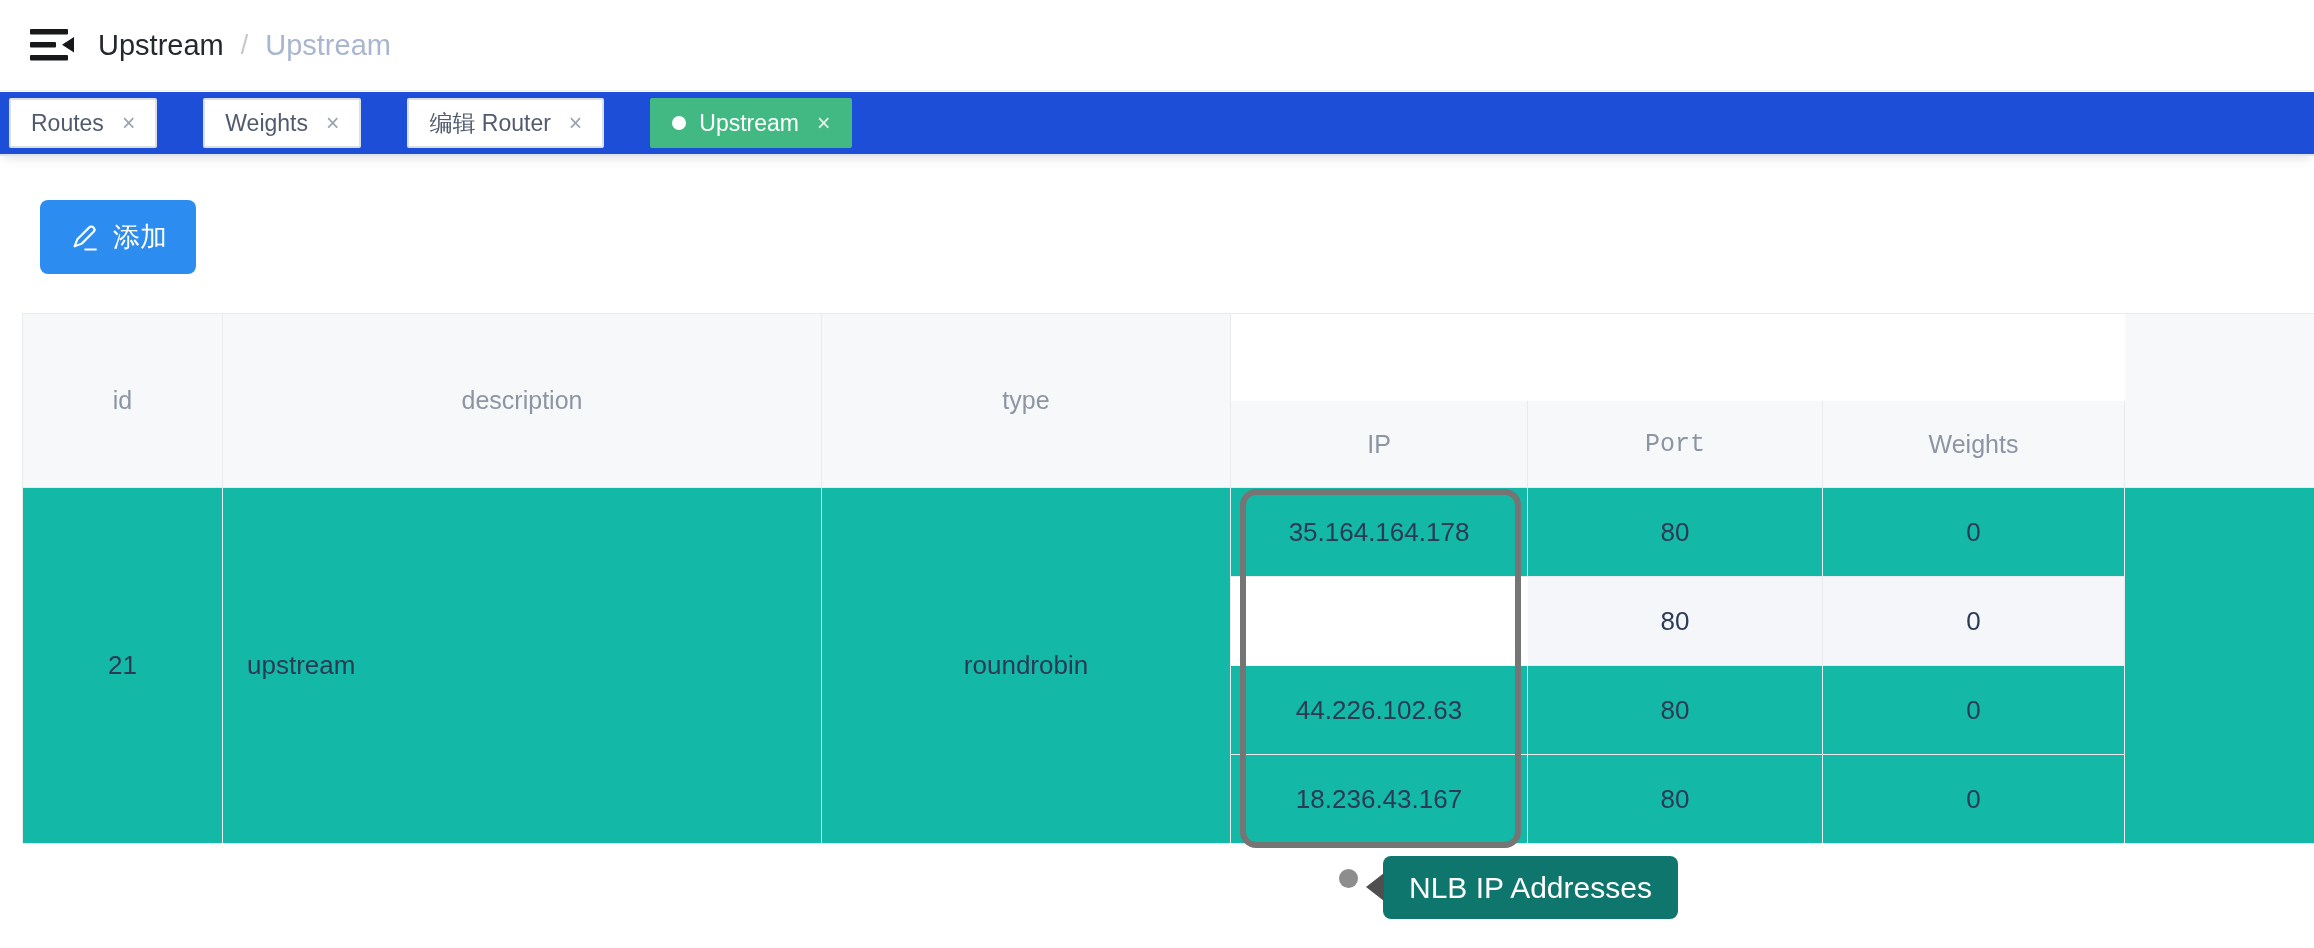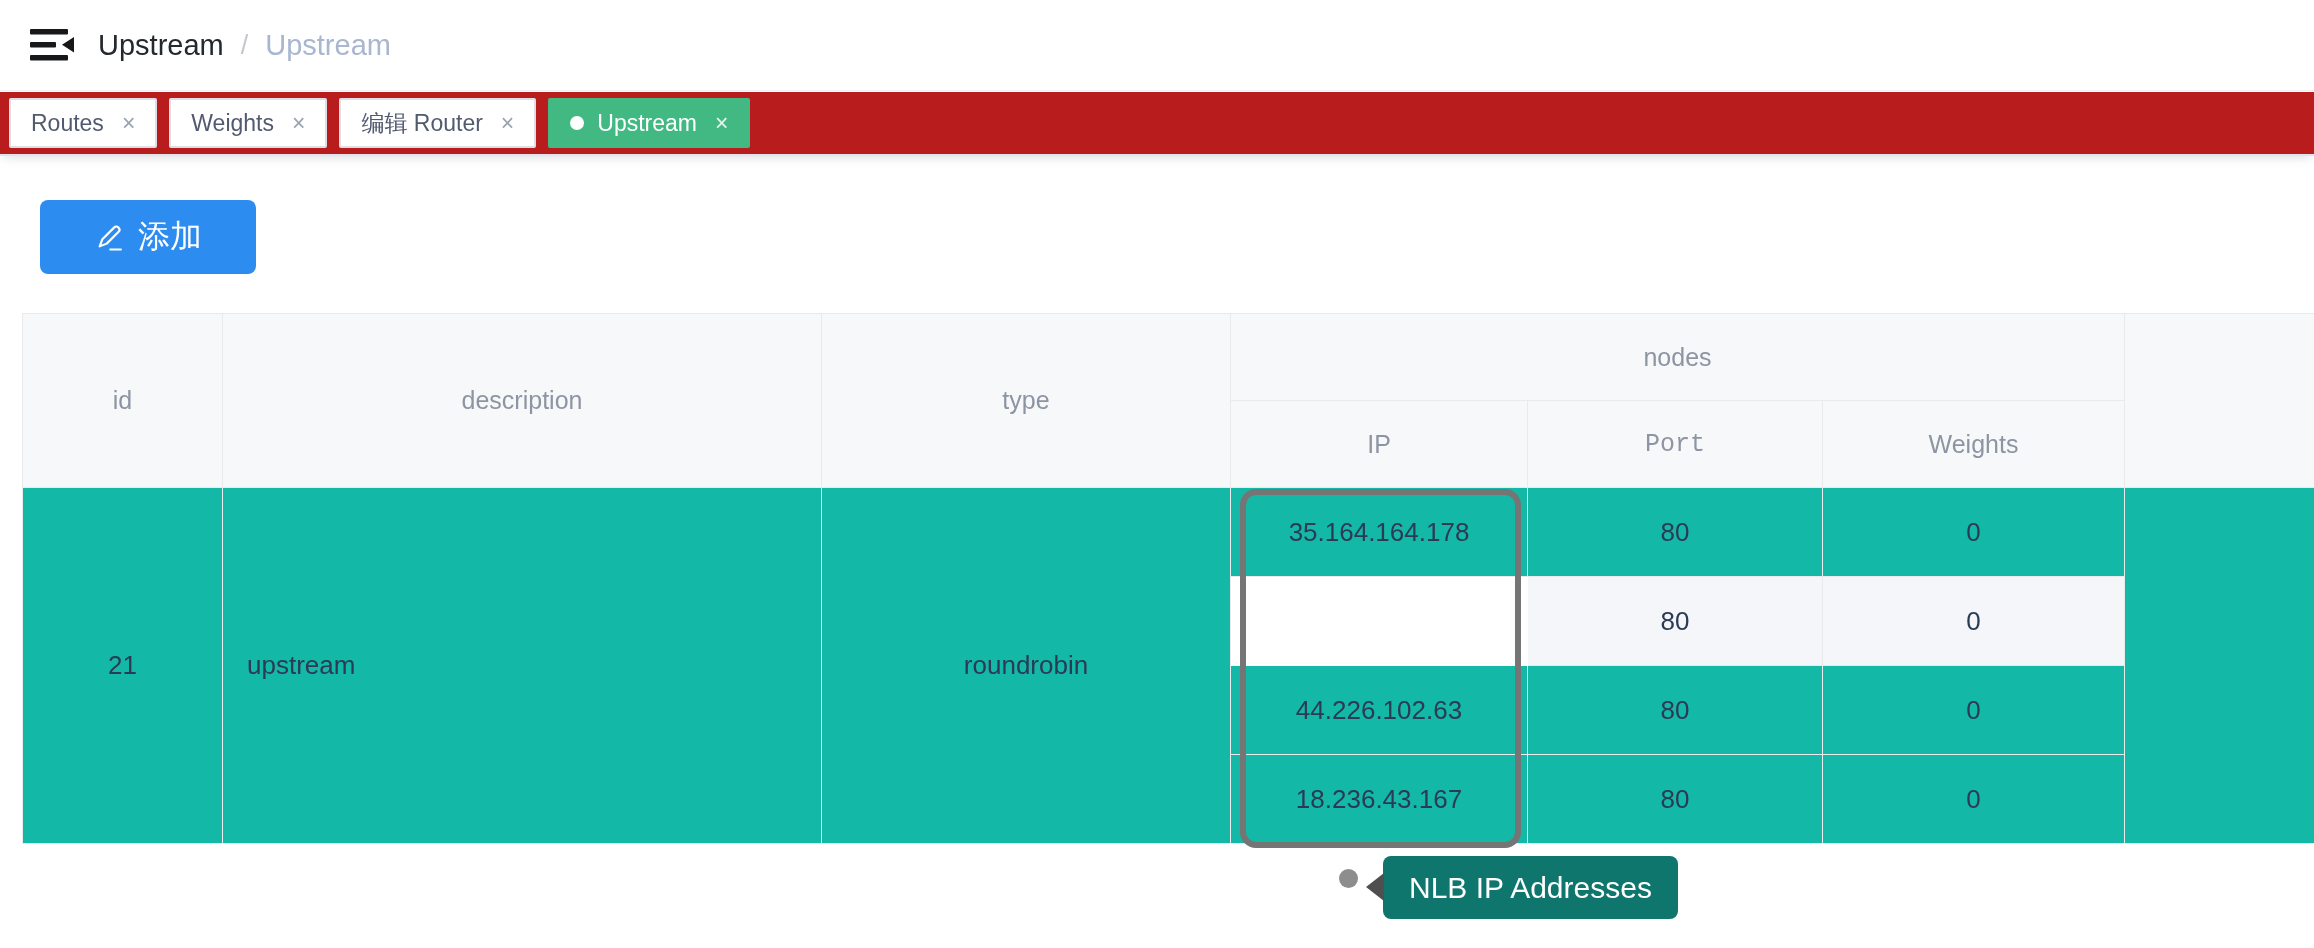--- a/index.html
+++ b/index.html
@@ -18,40 +18,40 @@
   }
   .fold-icon { margin-left:28px; width:48px; height:40px; cursor:pointer; display:block; }
   .breadcrumb { margin-left:22px; display:flex; align-items:center; font-size:29px; }
   .crumb-parent { color:#24292f; font-weight:500; cursor:pointer; }
   .crumb-sep { color:#c3c7ce; margin:0 17px; font-size:27px; }
   .crumb-current { color:#a9b6cf; }
 
   
   .tabstrip {
     position:absolute; top:92px; left:0; right:0; height:64px;
-    background:#b91c1c; border-bottom:2px solid #dfe3ea;
+    background:#1d4ed8; border-bottom:2px solid #dfe3ea;
     box-shadow:0 6px 9px -4px rgba(110,120,140,.22);
-    display:flex; align-items:center; padding-left:9px; box-sizing:border-box;
+    display:flex; align-items:center; padding-left:9px; box-sizing:border-box;gap:34px;
   }
   .tab {
     display:inline-flex; align-items:center; height:50px; padding:0 20px;
     background:#fff; border:2px solid #dcdfe4; border-radius:2px;
     color:#515a6e; font-size:23px; margin-right:12px; cursor:pointer;
     box-sizing:border-box; white-space:nowrap;
   }
   .tab .close { margin-left:18px; font-size:23px; color:#9aa3b0; line-height:1; cursor:pointer; }
   .tab.active { background:#42b983; border-color:#42b983; color:#fff; }
   .tab.active .dot { width:14px; height:14px; border-radius:50%; background:#fff; margin-right:13px; }
   .tab.active .close { color:#e3f5eb; }
 
   
   .add-btn {
-    position:absolute; left:40px; top:200px; width:216px; height:74px;
+    position:absolute; left:40px; top:200px; width:156px; height:74px;
     background:#2d8cf0; color:#fff; border:none; border-radius:8px;
-    font-size:32px; font-family:inherit; display:flex; align-items:center;
+    font-size:27px; font-family:inherit; display:flex; align-items:center;
     justify-content:center; gap:14px; cursor:pointer;
   }
 
   
   .grid-table {
     position:absolute; left:22px; top:313px;
     display:grid;
     grid-template-columns:200px 599px 409px 297px 295px 302px 280px;
     grid-template-rows:87px 87px 89px 89px 89px 89px;
     border-top:1px solid #e8eaec; border-left:1px solid #e8eaec;
@@ -142,21 +142,20 @@
     <path d="M4.5 19.5 L6.7 13.8 L16.2 4.3 C17.1 3.4 18.5 3.4 19.4 4.3 L19.7 4.6 C20.6 5.5 20.6 6.9 19.7 7.8 L10.2 17.3 L4.5 19.5 Z"></path>
     <line x1="13" y1="22" x2="21.5" y2="22"></line>
   </svg>
   <span>添加</span>
 </button>
 
 <div class="grid-table">
   <div class="c h a-h-id">id</div>
   <div class="c h a-h-desc">description</div>
   <div class="c h a-h-type">type</div>
-  <div class="c h a-h-nodes">nodes</div>
   <div class="c h a-h-ip">IP</div>
   <div class="c h a-h-port">Port</div>
   <div class="c h a-h-weights">Weights</div>
   <div class="c h a-h-extra"></div>
 
   <div class="c a-b-id">21</div>
   <div class="c a-b-desc left-align">upstream</div>
   <div class="c a-b-type">roundrobin</div>
 
   <div class="c" style="grid-area:3/4/4/5">35.164.164.178</div>

